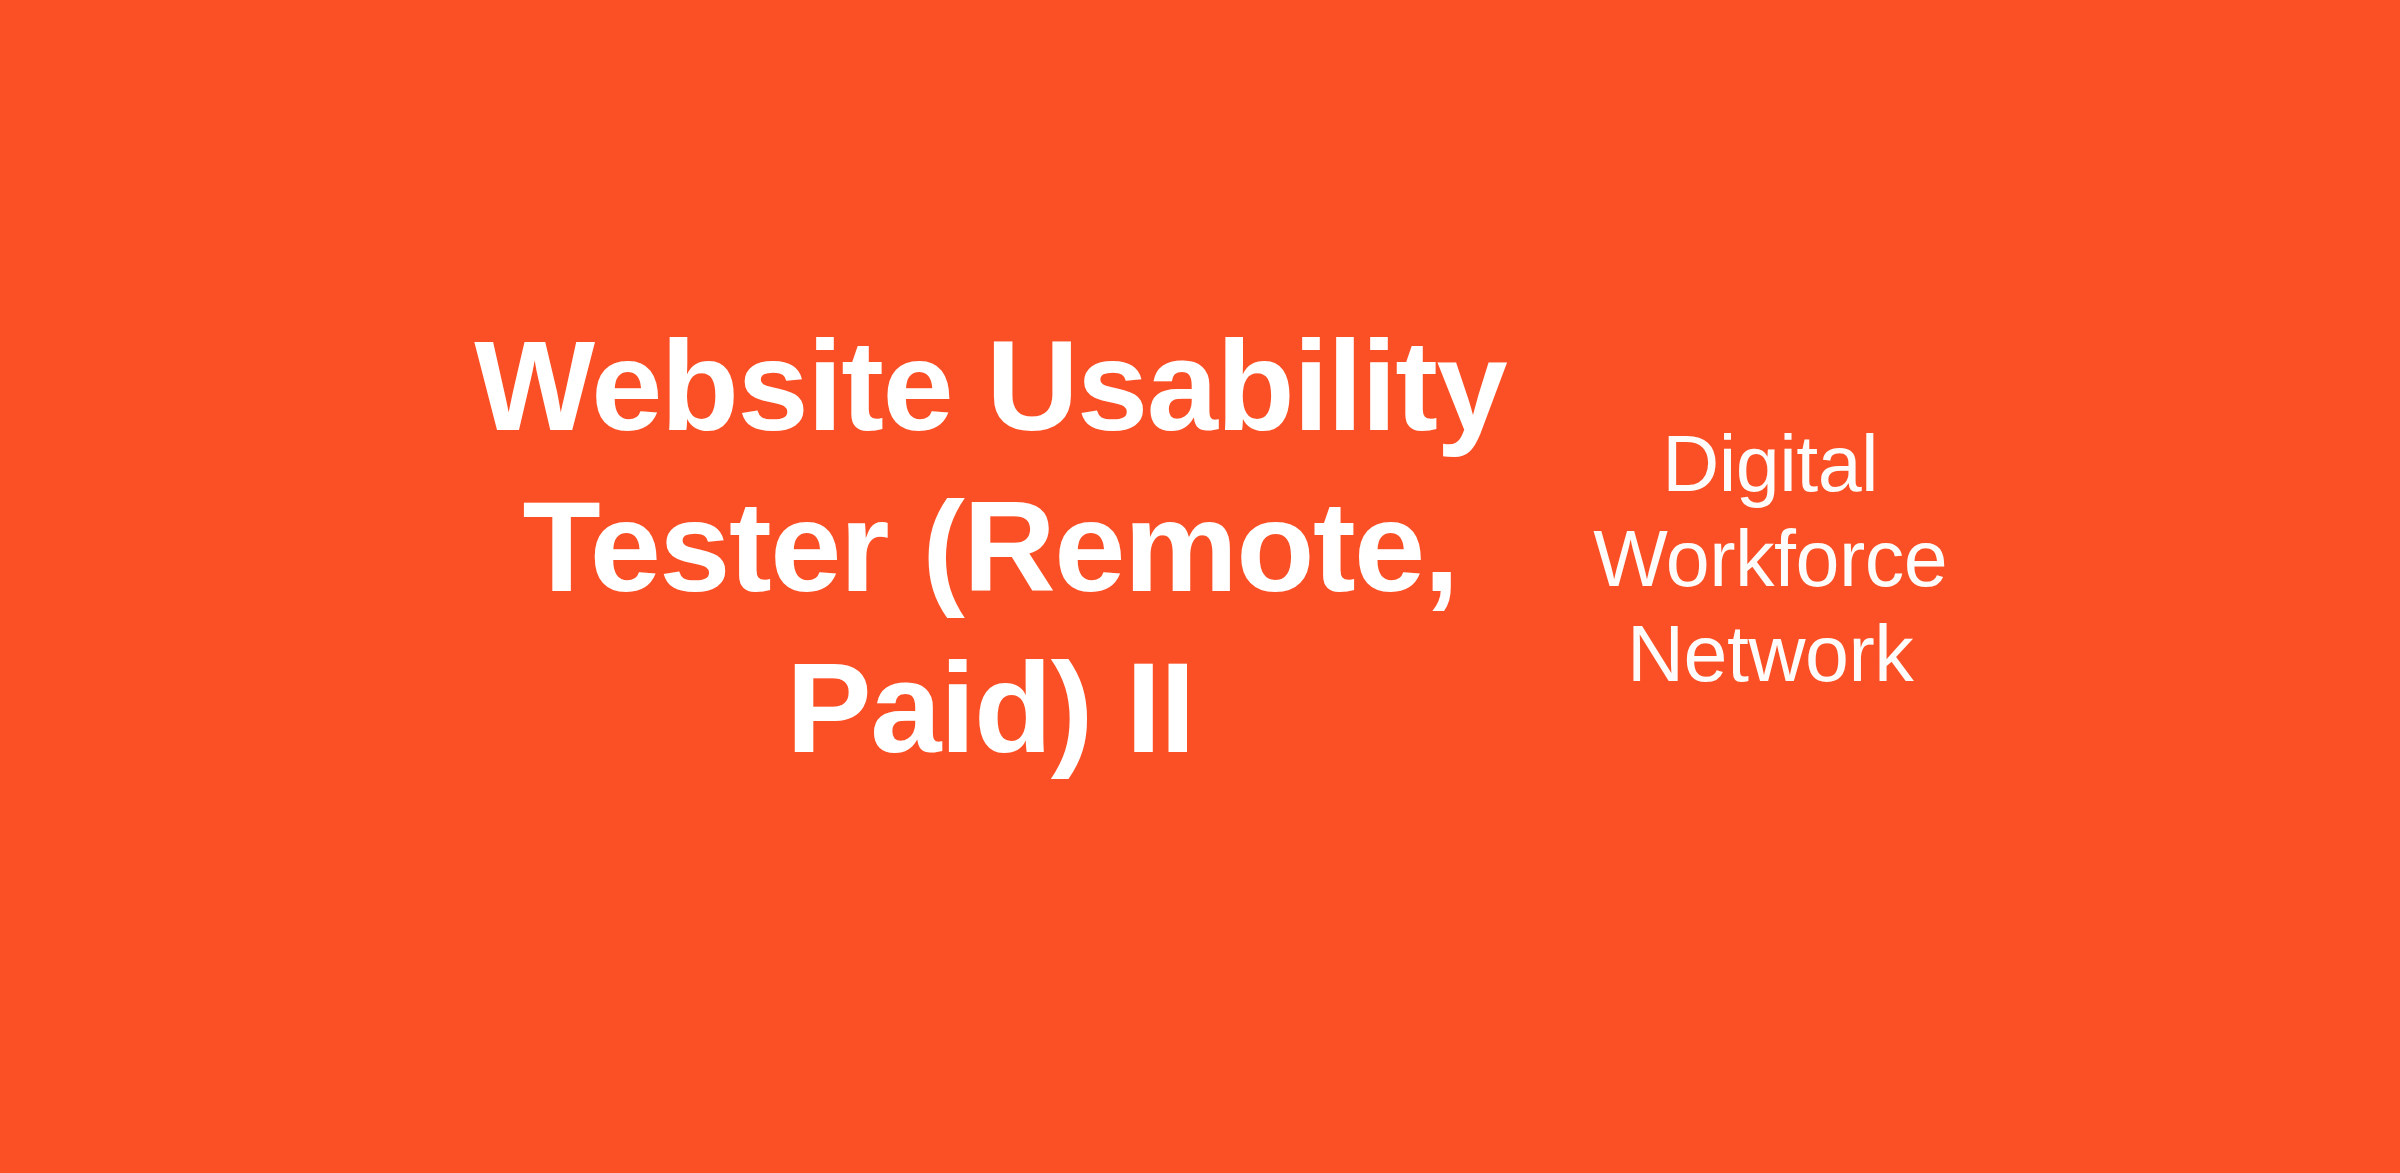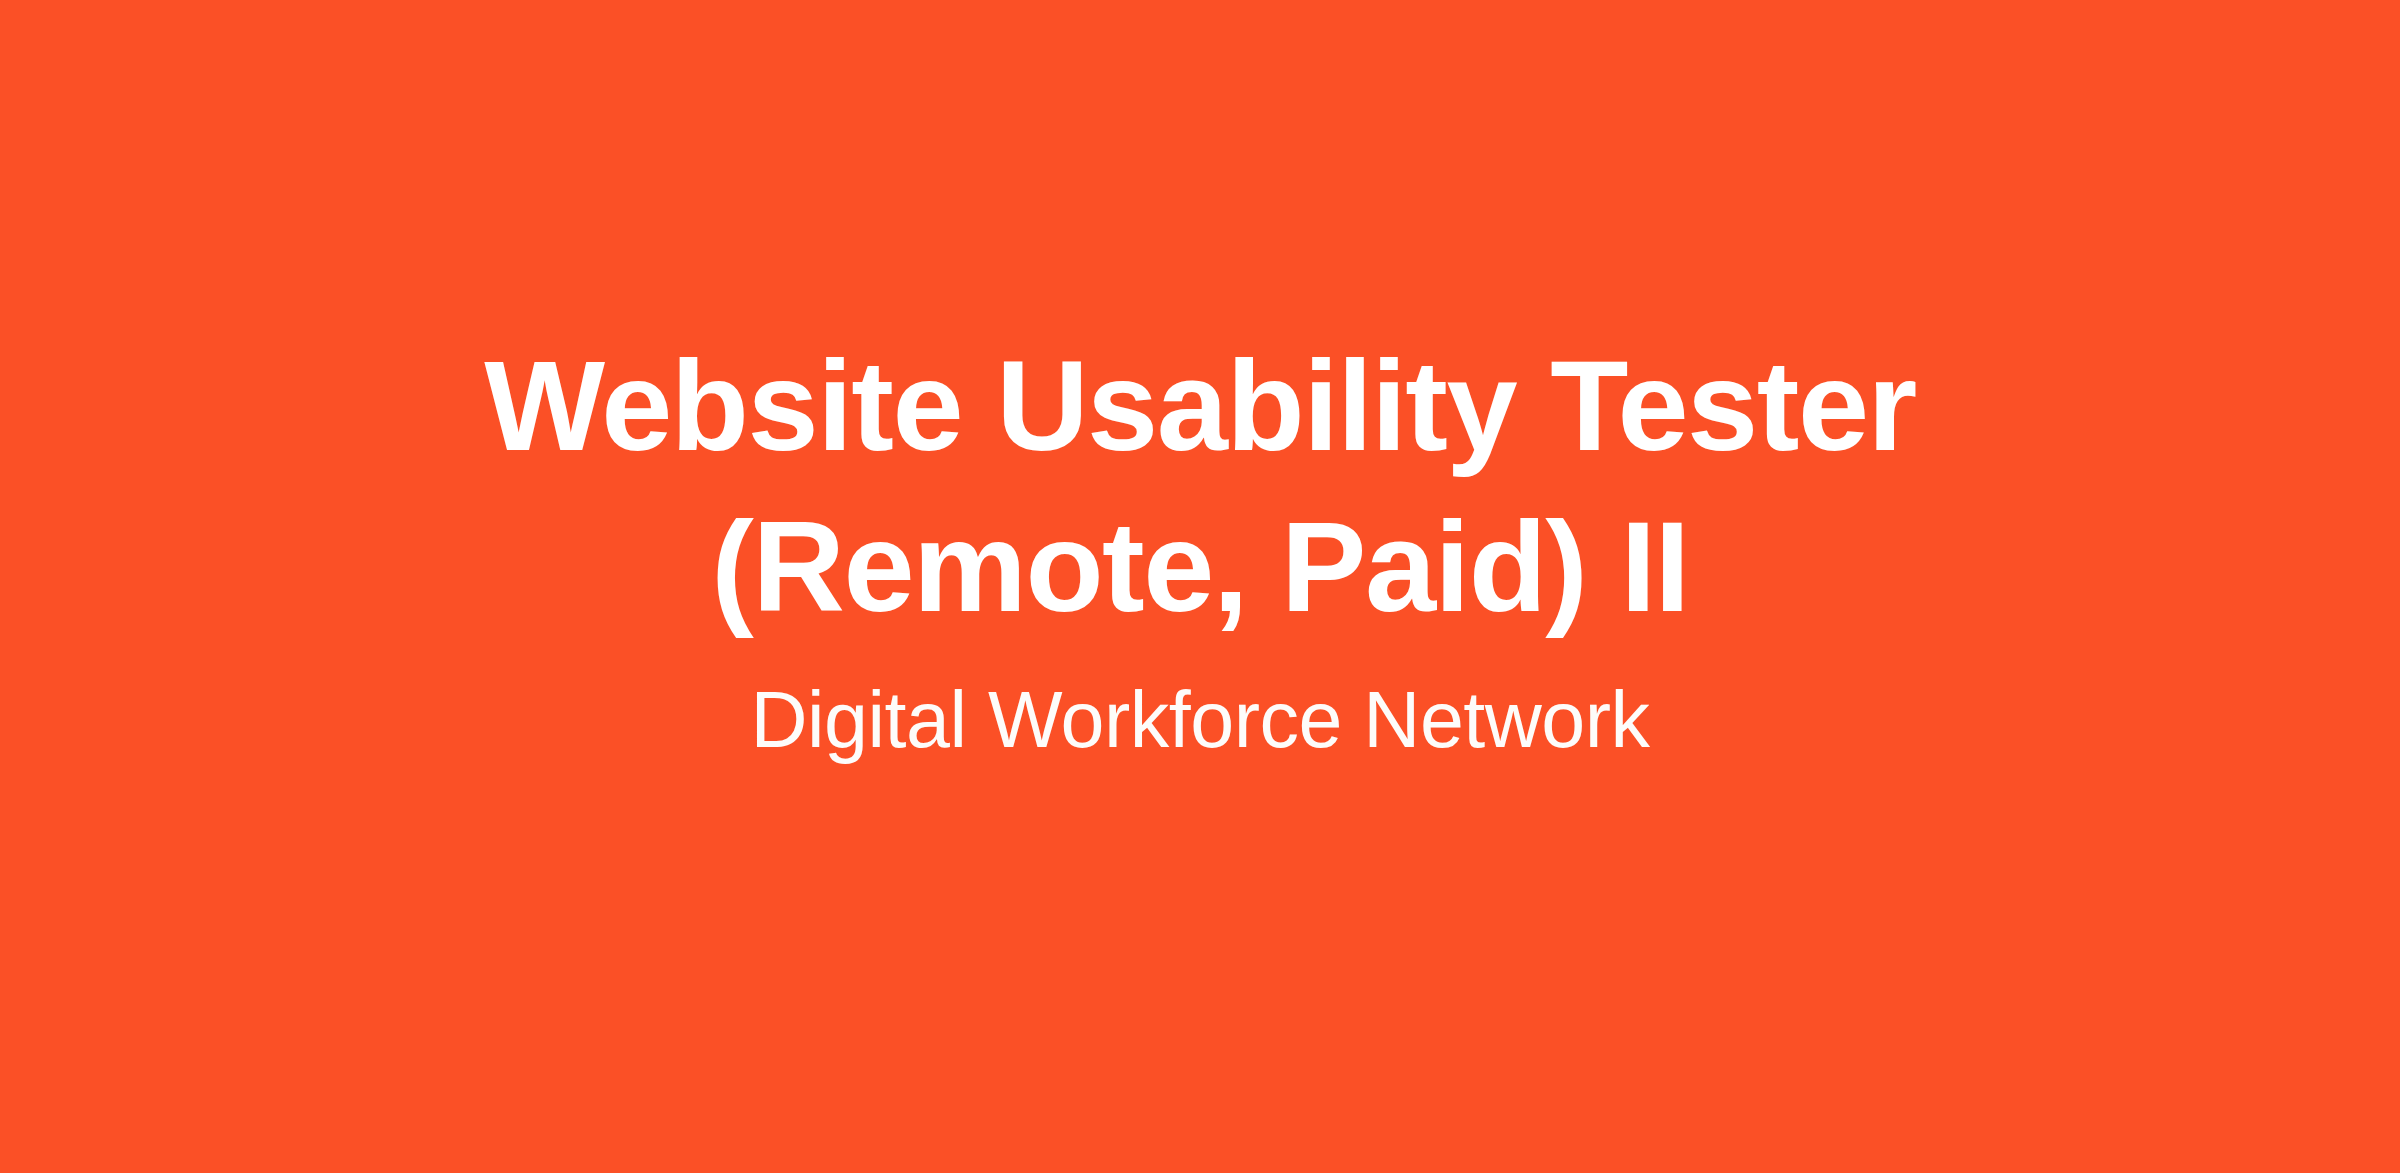--- a/index.html
+++ b/index.html
@@ -24,21 +24,20 @@
     display: flex;
     flex-direction: column;
     align-items: center;
     justify-content: center;
     text-align: center;
     padding: 0 120px;
   }
 
   .card-inner {
     display: flex;
-    flex-direction: column;
     align-items: center;
     justify-content: center;
     width: 100%;
     max-width: 1560px;
     
     transform: translateY(-40px);
   }
 
   .headline {
     margin: 0;

